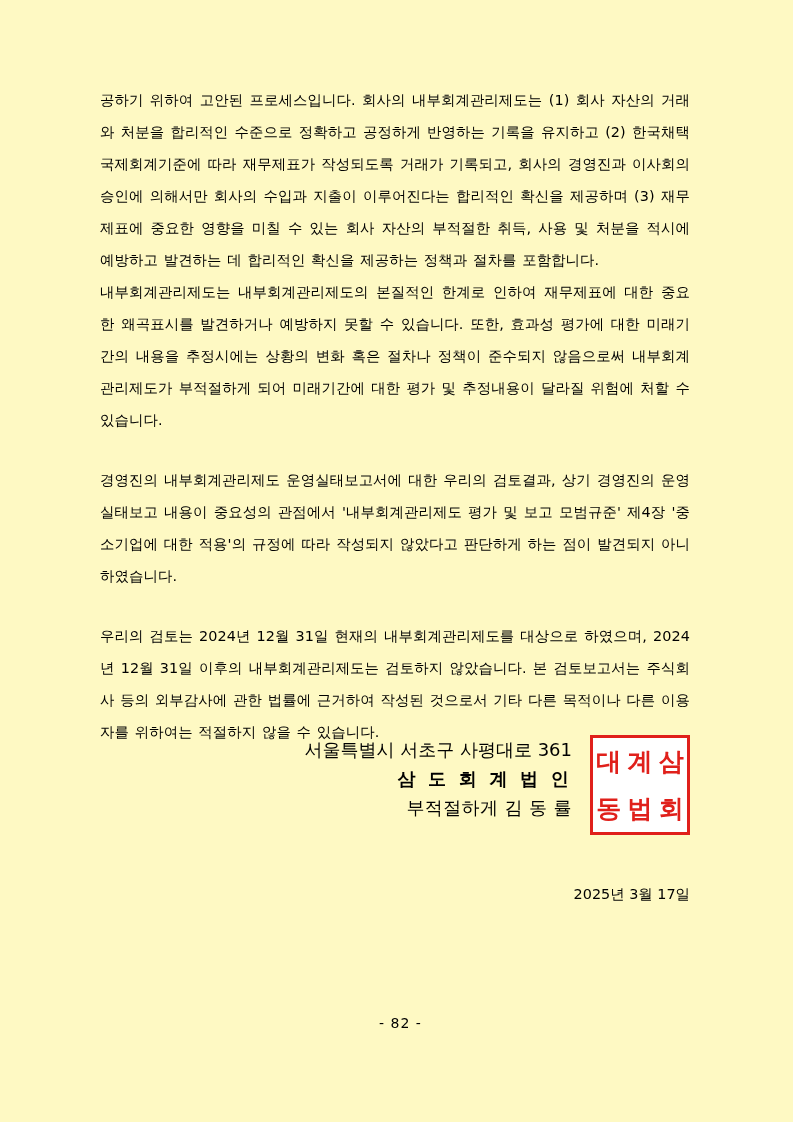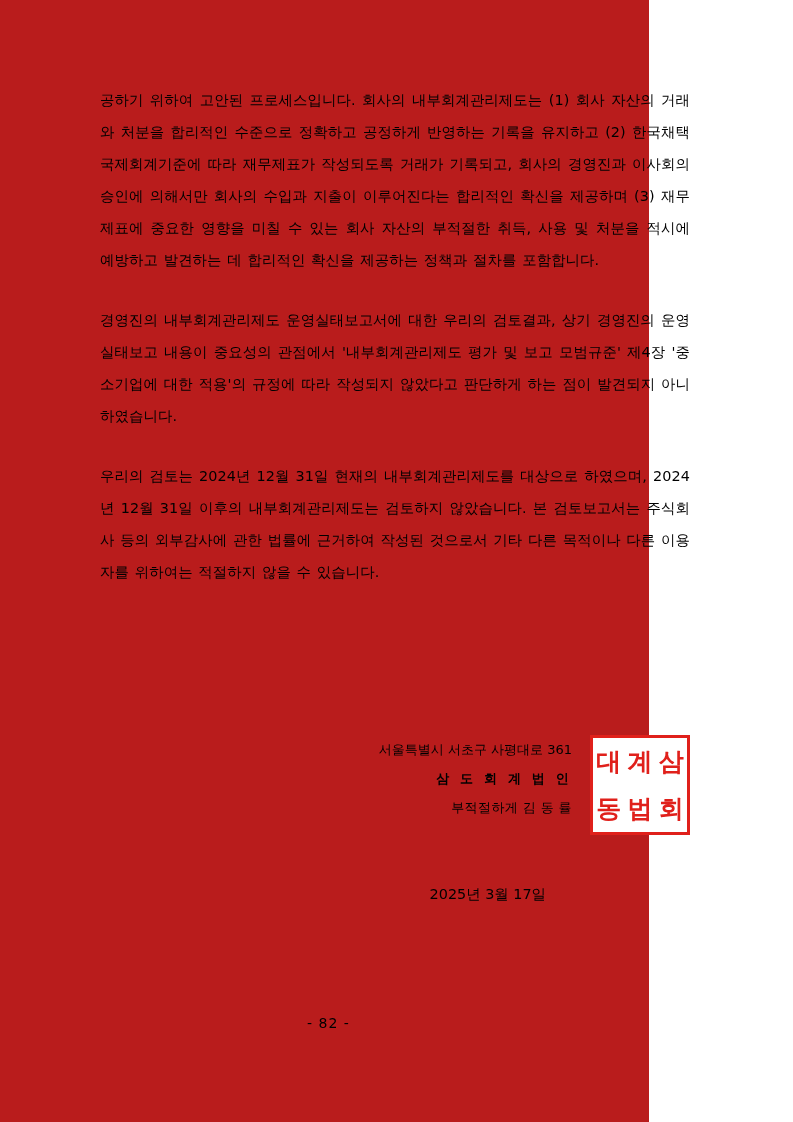--- a/index.html
+++ b/index.html
@@ -13,23 +13,23 @@
     height: 1122px;
     position: relative;
     font-family: "DejaVu Sans", "Liberation Sans", sans-serif;
     color: #000000;
     overflow: hidden;
   }
   .page {
     position: absolute;
     top: 0;
     left: 0;
-    width: 649px;
+    width: 793px;
     height: 1122px;
-    background: #b91c1c;
+    background: #fef9c3;
   }
   .content {
     position: absolute;
     left: 100px;
     top: 84px;
     width: 590px;
   }
   p.para {
     margin: 0;
     font-size: 14.4px;
@@ -47,21 +47,21 @@
     left: 100px;
     top: 735px;
     width: 590px;
     height: 120px;
   }
   .sig-lines {
     position: absolute;
     right: 118px;
     top: 0;
     text-align: right;
-    font-size: 13px;
+    font-size: 18px;
     line-height: 29px;
     white-space: nowrap;
   }
   .sig-line-2 {
     letter-spacing: 3.2px;
     font-weight: bold;
   }
   .sig-line-3 {
     letter-spacing: 0.4px;
   }
@@ -117,20 +117,21 @@
     margin-left: 8px;
   }
 </style>
 </head>
 <body>
 
 <div class="page">
 
   <div class="content">
     <p class="para">공하기 위하여 고안된 프로세스입니다. 회사의 내부회계관리제도는 (1) 회사 자산의 거래와 처분을 합리적인 수준으로 정확하고 공정하게 반영하는 기록을 유지하고 (2) 한국채택국제회계기준에 따라 재무제표가 작성되도록 거래가 기록되고, 회사의 경영진과 이사회의 승인에 의해서만 회사의 수입과 지출이 이루어진다는 합리적인 확신을 제공하며 (3) 재무제표에 중요한 영향을 미칠 수 있는 회사 자산의 부적절한 취득, 사용 및 처분을 적시에 예방하고 발견하는 데 합리적인 확신을 제공하는 정책과 절차를 포함합니다.</p>
+    <p class="para">내부회계관리제도는 내부회계관리제도의 본질적인 한계로 인하여 재무제표에 대한 중요한 왜곡표시를 발견하거나 예방하지 못할 수 있습니다. 또한, 효과성 평가에 대한 미래기간의 내용을 추정시에는 상황의 변화 혹은 절차나 정책이 준수되지 않음으로써 내부회계관리제도가 부적절하게 되어 미래기간에 대한 평가 및 추정내용이 달라질 위험에 처할 수 있습니다.</p>
     <div class="gap-md"></div>
     <p class="para">경영진의 내부회계관리제도 운영실태보고서에 대한 우리의 검토결과, 상기 경영진의 운영실태보고 내용이 중요성의 관점에서 '내부회계관리제도 평가 및 보고 모범규준' 제4장 '중소기업에 대한 적용'의 규정에 따라 작성되지 않았다고 판단하게 하는 점이 발견되지 아니하였습니다.</p>
     <div class="gap-md"></div>
     <p class="para">우리의 검토는 2024년 12월 31일 현재의 내부회계관리제도를 대상으로 하였으며, 2024년 12월 31일 이후의 내부회계관리제도는 검토하지 않았습니다. 본 검토보고서는 주식회사 등의 외부감사에 관한 법률에 근거하여 작성된 것으로서 기타 다른 목적이나 다른 이용자를 위하여는 적절하지 않을 수 있습니다.</p>
   </div>
 
   <div class="signature-block">
     <div class="sig-lines">
       <div class="sig-line-1">서울특별시 서초구 사평대로 361</div>
       <div class="sig-line-2">삼 도 회 계 법 인</div>

